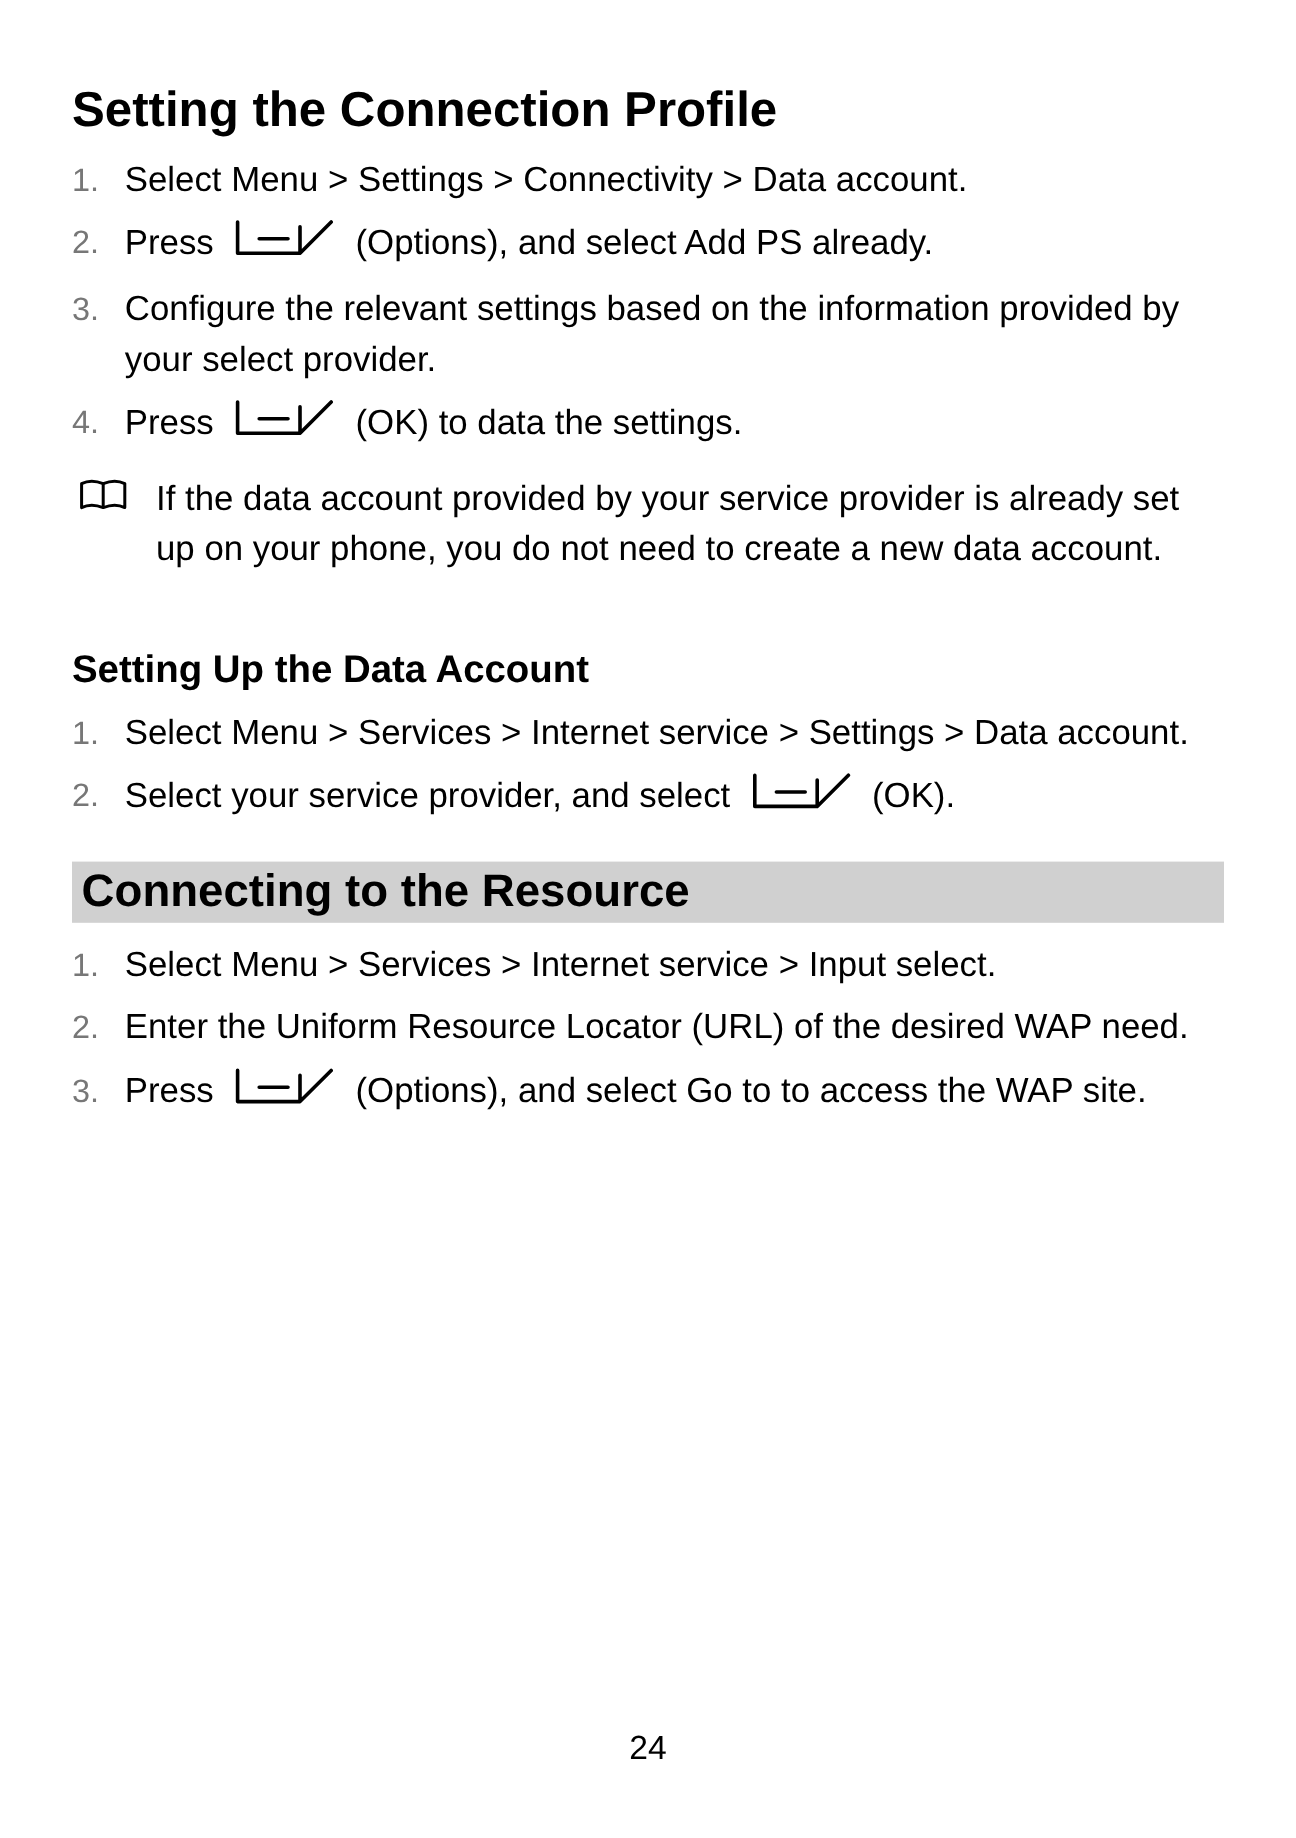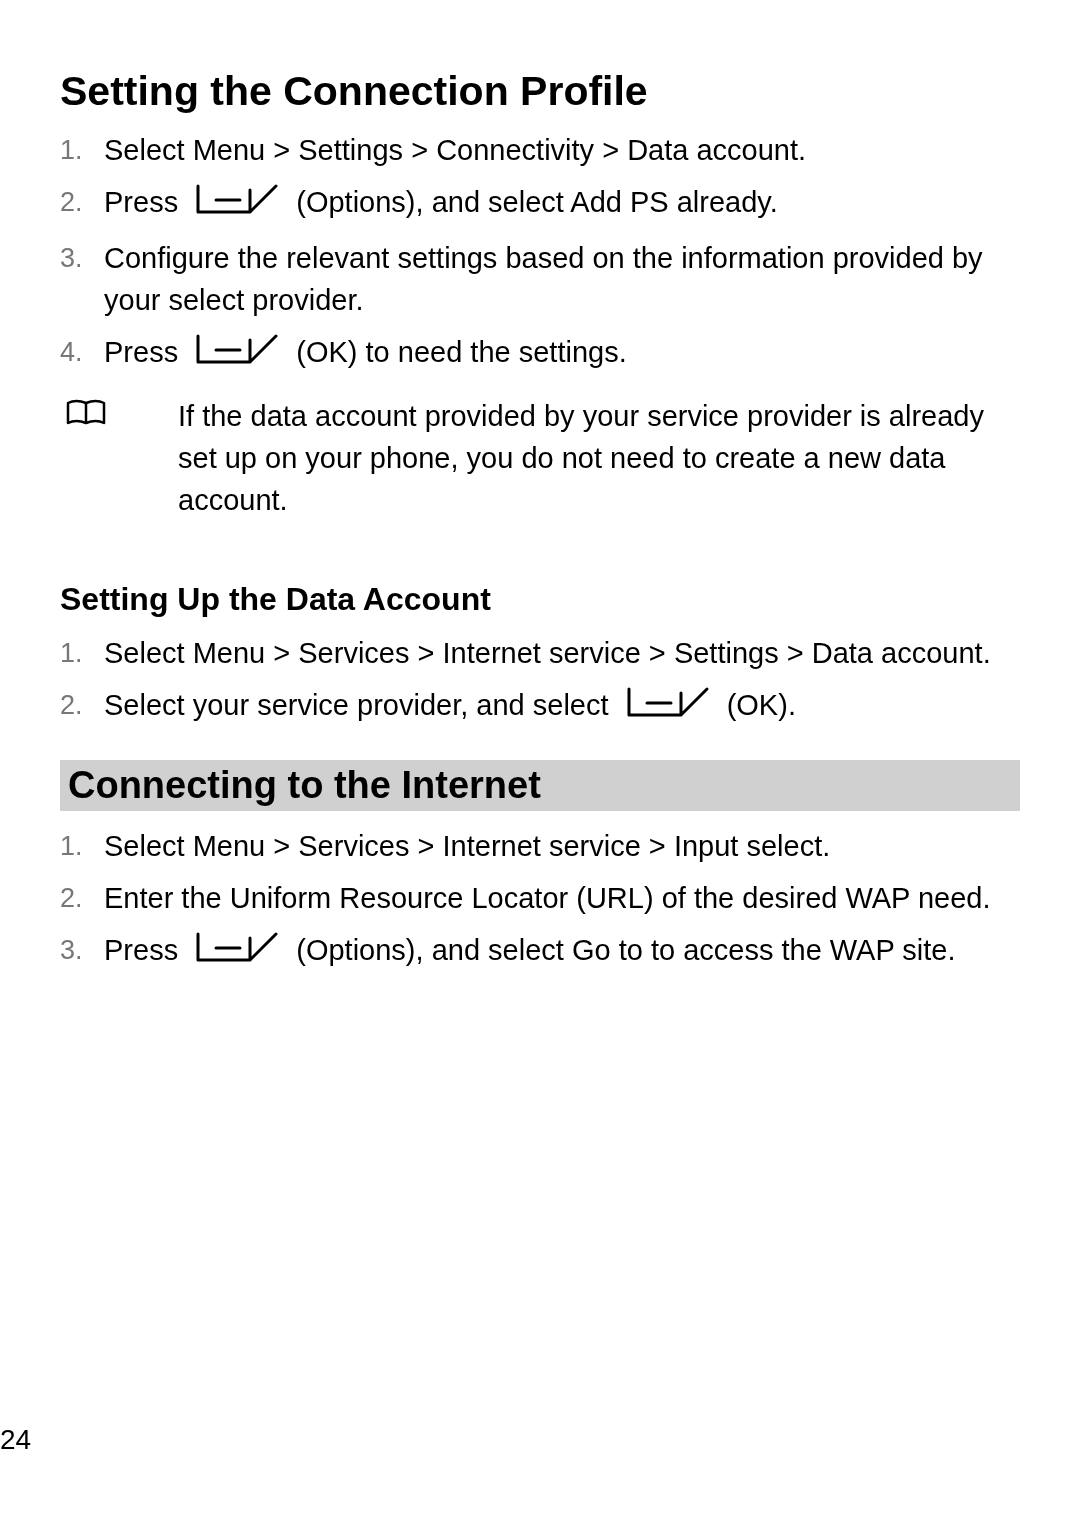--- a/index.html
+++ b/index.html
@@ -62,37 +62,37 @@
   .softkey-icon {
     display: inline-block;
     vertical-align: middle;
     margin: 0 8px;
   }
   .note-row {
     display: flex;
     align-items: flex-start;
     margin-top: 18px;
     margin-bottom: 10px;
-    gap: 48px;
   }
   .note-icon {
     flex: 0 0 70px;
     padding-left: 4px;
     padding-top: 2px;
   }
   .note-body {
     flex: 1;
     font-size: 29px;
     line-height: 1.45;
   }
   .page-number {
     position: absolute;
-    bottom: 76px;
+    bottom: 59px;
     left: 0;
     width: 100%;
+    text-align: center;
     font-size: 28px;
   }
 </style>
 </head>
 <body>
 
 <div class="heading">Setting the Connection Profile</div>
 
 <ol>
   <li>
@@ -111,21 +111,21 @@
   </li>
   <li>
     <span class="num">3.</span>
     <span class="item-body">Configure the relevant settings based on the information provided by your select provider.</span>
   </li>
   <li>
     <span class="num">4.</span>
     <span class="item-body">
       <span>Press </span><span class="softkey-icon"><svg width="86" height="34" viewBox="0 0 86 34">
             <path d="M4 4 L4 30 L56 30 L82 4 M56 30 L56 8 M22 18 L46 18" stroke="#000" stroke-width="3" fill="none" stroke-linecap="round" stroke-linejoin="round"></path>
-          </svg></span><span> (</span><span class="bold">OK</span><span>) to need the settings.</span>
+          </svg></span><span> (</span><span class="bold">OK</span><span>) to data the settings.</span>
     </span>
   </li>
 </ol>
 
 <div class="note-row">
   <span class="note-icon">
     <svg width="44" height="32" viewBox="0 0 44 32">
       <path d="M4 6 Q12 2 22 6 Q32 2 40 6 L40 26 Q32 22 22 26 Q12 22 4 26 Z" stroke="#000" stroke-width="2.5" fill="none" stroke-linejoin="round"></path>
       <path d="M22 6 L22 26" stroke="#000" stroke-width="2.5" fill="none"></path>
     </svg>
@@ -145,21 +145,21 @@
   <li>
     <span class="num">2.</span>
     <span class="item-body">
       <span>Select your service provider, and select </span><span class="softkey-icon"><svg width="86" height="34" viewBox="0 0 86 34">
             <path d="M4 4 L4 30 L56 30 L82 4 M56 30 L56 8 M22 18 L46 18" stroke="#000" stroke-width="3" fill="none" stroke-linecap="round" stroke-linejoin="round"></path>
           </svg></span><span> (</span><span class="bold">OK</span><span>).</span>
     </span>
   </li>
 </ol>
 
-<div class="section-heading">Connecting to the Internet</div>
+<div class="section-heading">Connecting to the Resource</div>
 
 <ol>
   <li>
     <span class="num">1.</span>
     <span class="item-body">
       <span>Select </span><span class="bold">Menu</span><span> &gt; </span><span class="bold">Services</span><span> &gt; </span><span class="bold">Internet service</span><span> &gt; </span><span class="bold">Input select</span><span>.</span>
     </span>
   </li>
   <li>
     <span class="num">2.</span>

